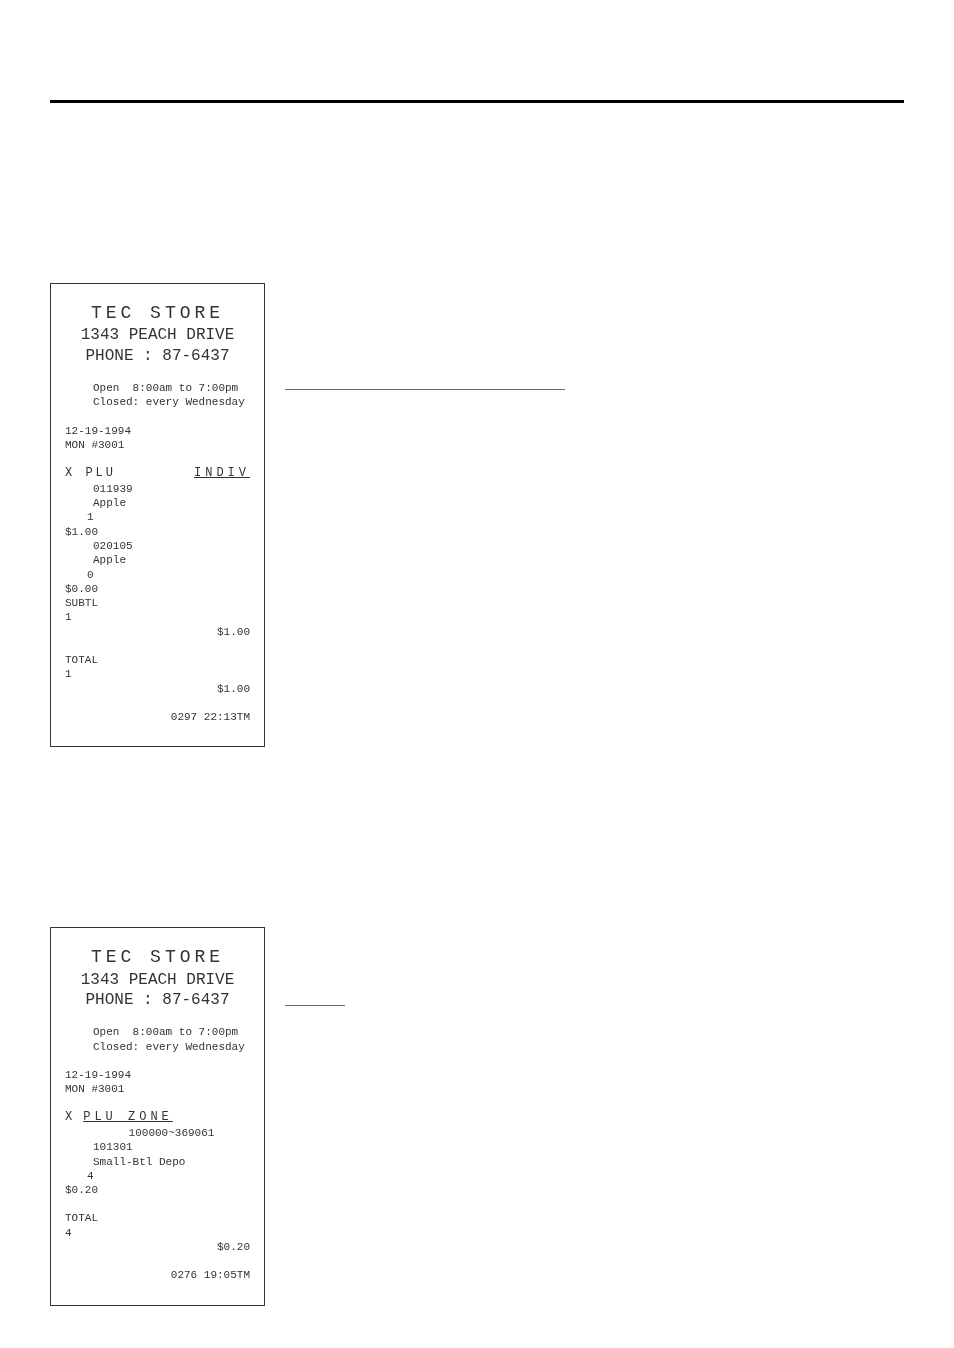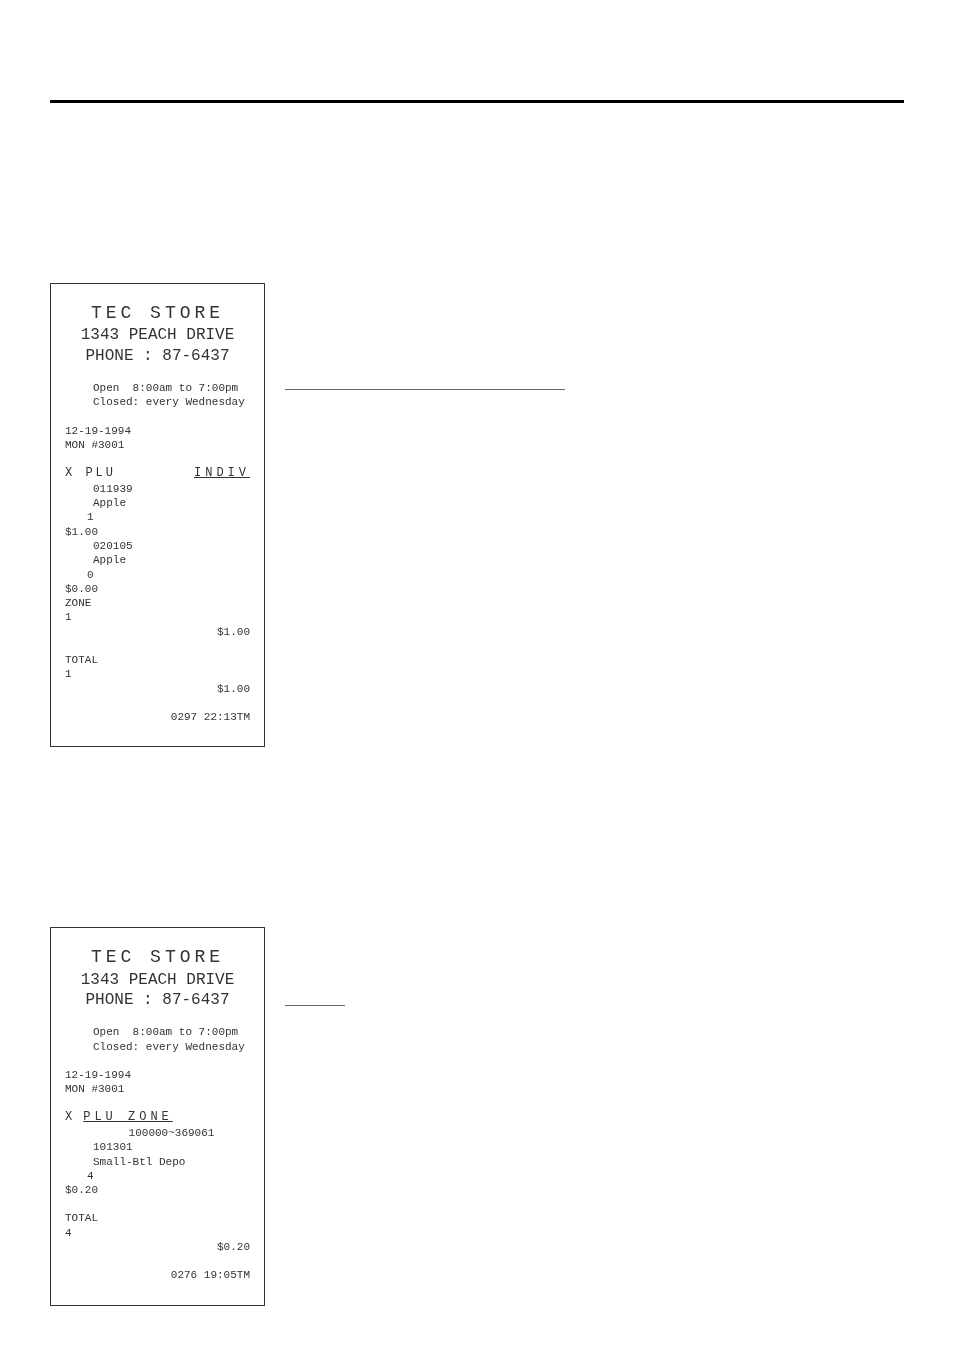--- a/index.html
+++ b/index.html
@@ -116,21 +116,21 @@
     </div>
 
     <div class="mono">020105</div>
     <div class="mono">Apple</div>
     <div class="row">
       <span class="indent">0</span>
       <span>$0.00</span>
     </div>
 
     <div class="row">
-      <span>ZONE</span>
+      <span>SUBTL</span>
       <span>1</span>
     </div>
     <div class="right">$1.00</div>
 
     <div class="block-gap"></div>
 
     <div class="row">
       <span>TOTAL</span>
       <span>1</span>
     </div>

